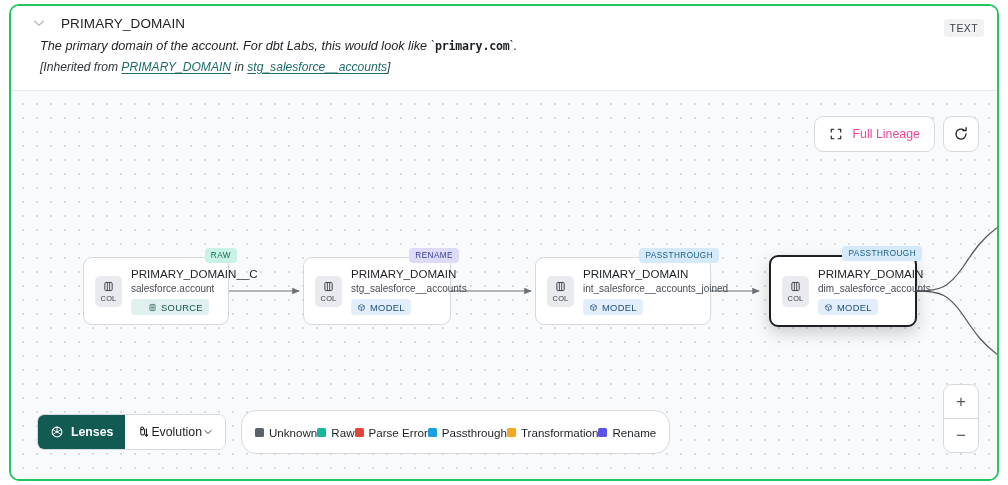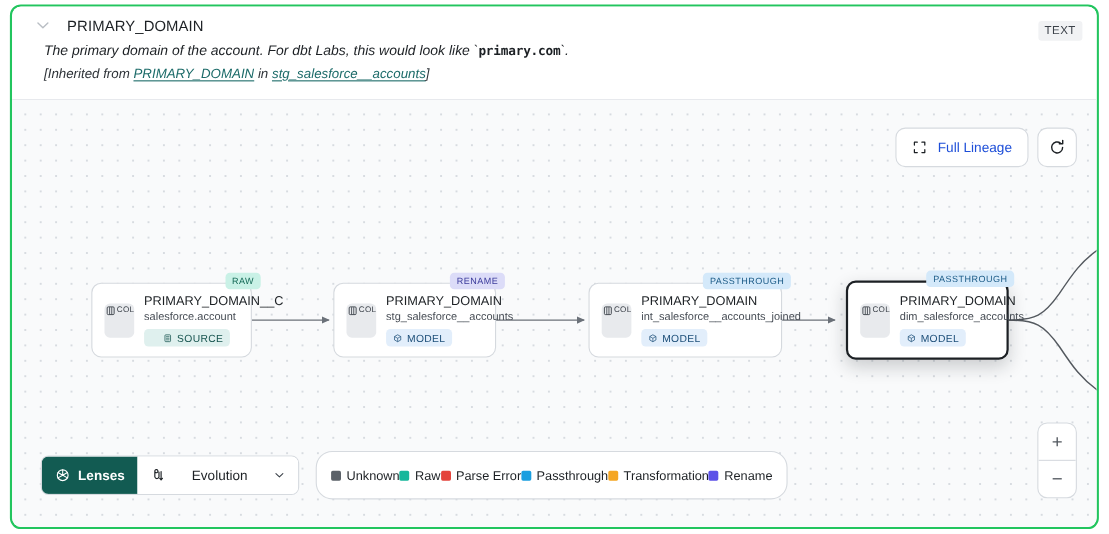--- a/index.html
+++ b/index.html
@@ -126,20 +126,22 @@
   .node.selected {
     border: 2px solid #1c2024;
     box-shadow: 0 6px 16px rgba(22,26,31,0.20);
   }
   .col-chip {
     width: 27px;
     height: 31px;
     background: #e8eaed;
     border-radius: 5px;
     display: flex;
+    flex-direction: column;
+    align-items: center;
     justify-content: center;
     flex: 0 0 auto;
     margin-right: 9px;
   }
   .col-chip svg { display: block; }
   .col-chip .col-lbl {
     font-size: 7.4px;
     color: #3b4149;
     letter-spacing: 0.2px;
     margin-top: 1px;
@@ -199,21 +201,21 @@
   .btn-pill {
     height: 36px;
     background: #ffffff;
     border: 1px solid #d6dadf;
     border-radius: 9px;
     display: flex;
     align-items: center;
     gap: 9px;
     padding: 0 14px;
     font-size: 12.4px;
-    color: #1d4ed8;
+    color: #ec4899;
     cursor: pointer;
     box-sizing: border-box;
   }
   .btn-square {
     width: 36px;
     height: 36px;
     background: #ffffff;
     border: 1px solid #d6dadf;
     border-radius: 9px;
     display: flex;
@@ -274,21 +276,21 @@
     padding: 0 12px;
     font-size: 12.3px;
     font-weight: bold;
     cursor: pointer;
   }
   .evolution-btn {
     background: #ffffff;
     color: #1c2024;
     display: flex;
     align-items: center;
-    gap: 23px;
+    gap: 0;
     padding: 0 11px 0 12px;
     font-size: 12.3px;
     cursor: pointer;
   }
   .legend {
     height: 44px;
     background: #ffffff;
     border: 1px solid #d6dadf;
     border-radius: 15px;
     display: flex;

